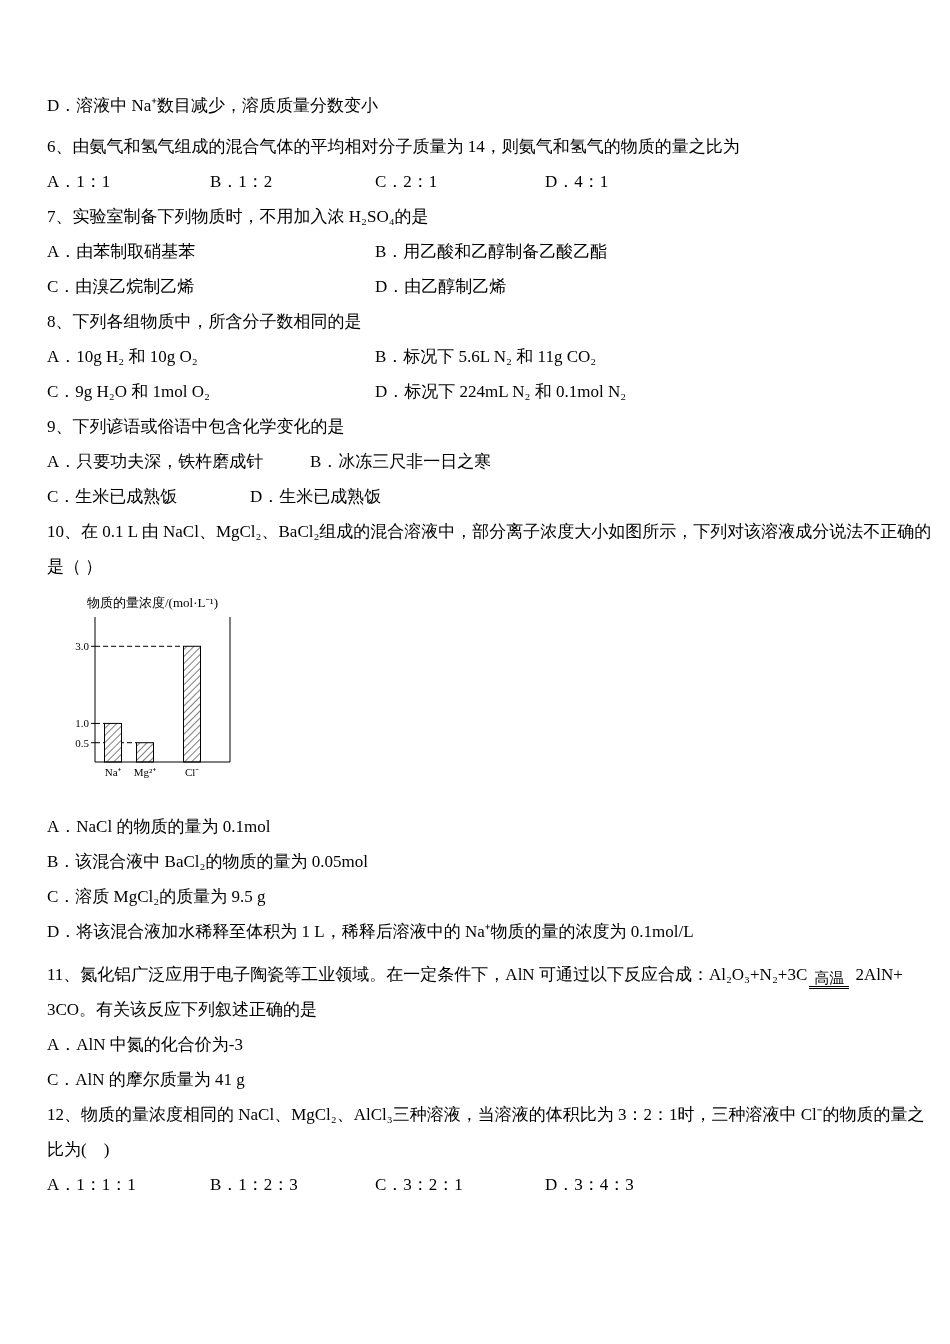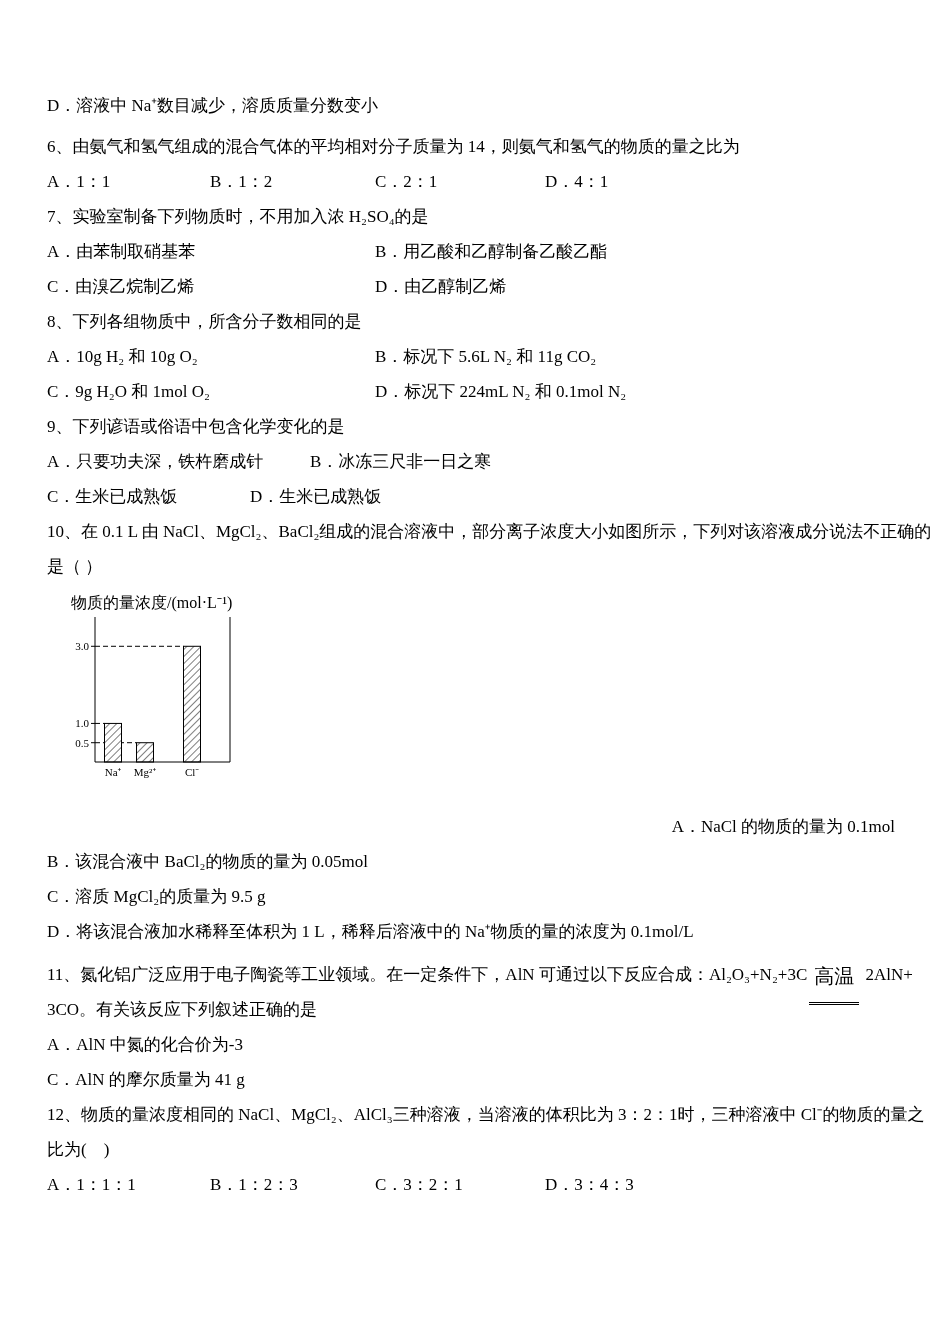--- a/index.html
+++ b/index.html
@@ -17,37 +17,37 @@
   .cols{display:flex;}
   .cols span{display:inline-block;}
   .w163{width:163px;}
   .w165{width:165px;}
   .w170{width:170px;}
   .w328{width:328px;}
   .w263{width:263px;}
   .w203{width:203px;}
   .mt6{margin-top:6px;}
   .mt8{margin-top:8px;}
-  .mt22{margin-top:22px;text-align:right;}
+  .mt22{margin-top:22px;}
   
   .chart-wrap{
     margin:10px 0 6px 18px;
     width:230px;
   }
   .chart-title{
-    font-size:16px;line-height:18px;margin-left:6px;
+    font-size:13px;line-height:18px;margin-left:22px;
     font-family:"Liberation Serif", serif;
   }
   .chart-svg-holder svg{display:block;}
   
   .rxn-cond{
     display:inline-block;
-    font-size:20px;line-height:14px;
+    font-size:15px;line-height:14px;
     border-bottom:3px double #000;
-    padding:0 5px 19px 5px;
+    padding:0 5px 1px 5px;
     vertical-align:-3px;
     margin:0 2px;
   }
 </style>
 </head>
 <body>
 
 <p class="line">D．溶液中 Na⁺数目减少，溶质质量分数变小</p>
 
 <p class="line mt6">6、由氨气和氢气组成的混合气体的平均相对分子质量为 14，则氨气和氢气的物质的量之比为</p>

